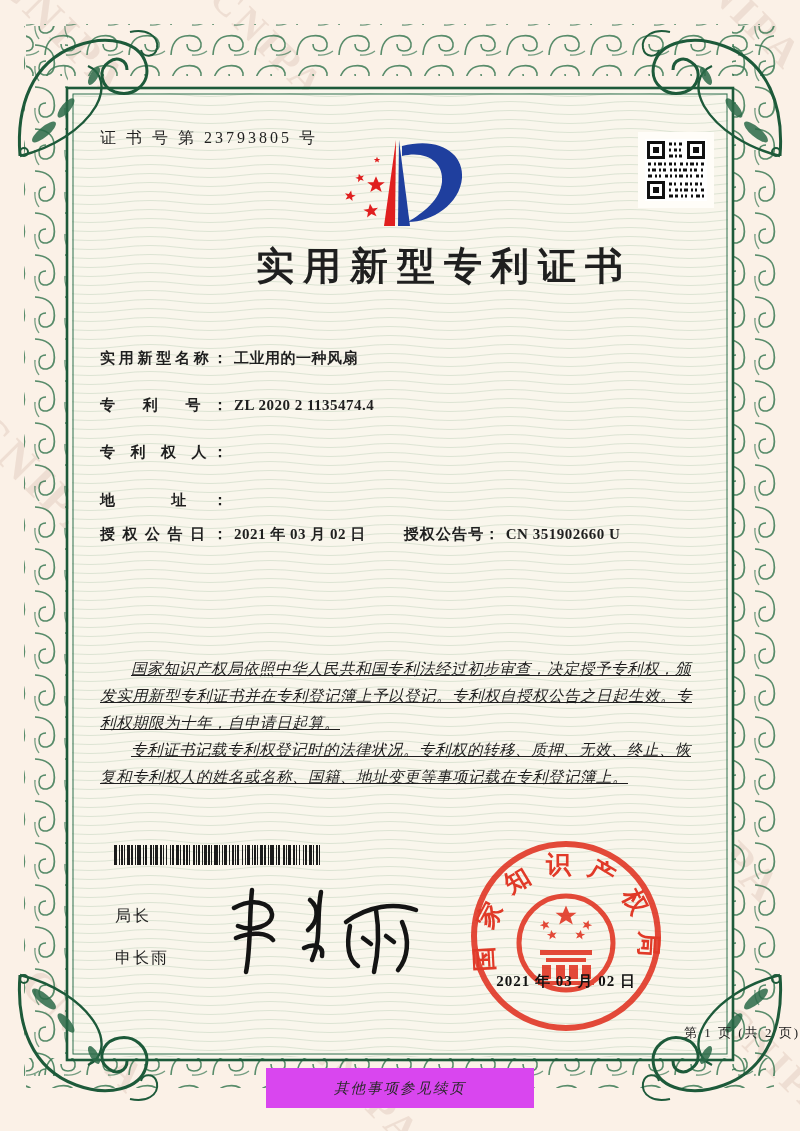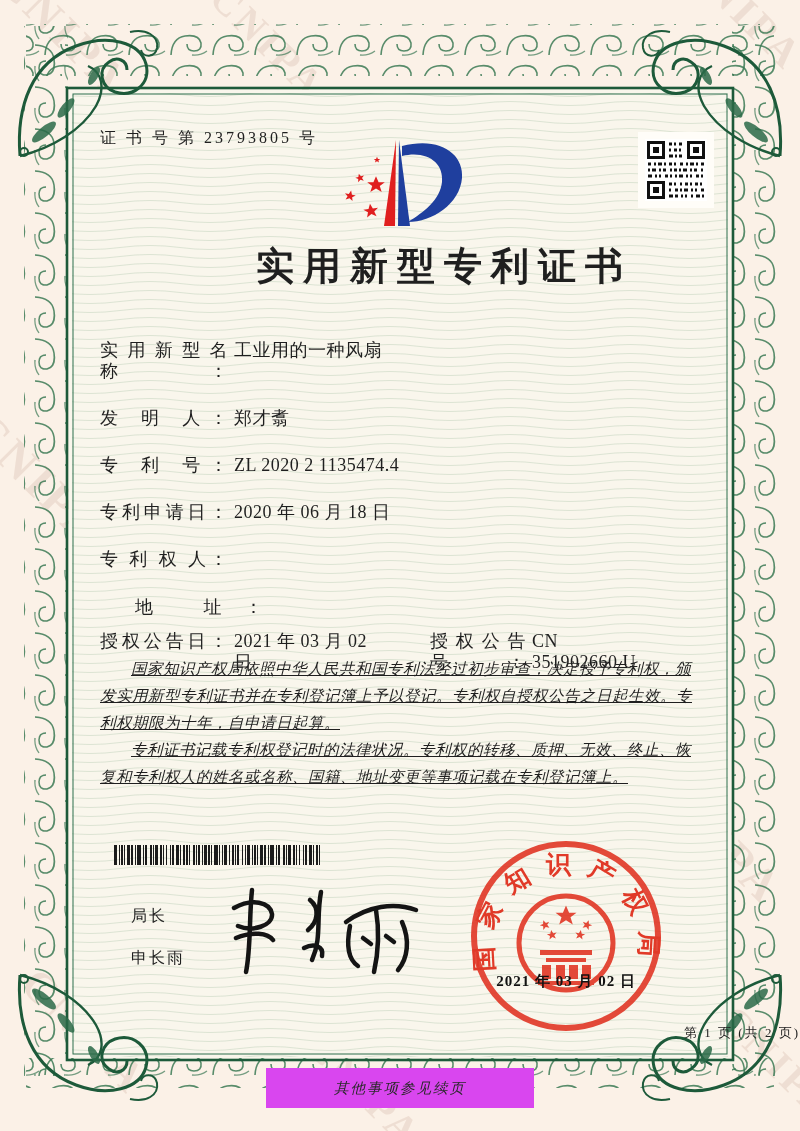--- a/index.html
+++ b/index.html
@@ -4,32 +4,32 @@
 <style>
   html,body{margin:0;padding:0;}
   body{width:800px;height:1131px;background:#fbf1e7;font-family:"Liberation Serif","DejaVu Serif",serif;color:#1f1f1f;position:relative;overflow:hidden;}
   .page{position:absolute;inset:0;width:800px;height:1131px;}
   .wm{position:absolute;font-weight:bold;color:#e7d3c6;opacity:.6;transform:rotate(45deg);letter-spacing:4px;font-family:"Liberation Serif","DejaVu Serif",serif;pointer-events:none;}
   .frame-svg{position:absolute;left:0;top:0;}
   .cert-no{position:absolute;left:100px;top:128px;font-size:16px;letter-spacing:3px;}
   .qr-wrap{position:absolute;left:638px;top:132px;width:76px;height:76px;background:#fffdf8;display:flex;align-items:center;justify-content:center;}
   .logo{position:absolute;left:318px;top:130px;}
   .title{position:absolute;left:0;top:241px;width:800px;text-align:center;font-size:38px;font-weight:bold;letter-spacing:9px;padding-left:44px;}
-  .fields{position:absolute;left:100px;top:340px;width:545px;font-size:18px;}
+  .fields{position:absolute;left:100px;top:348px;width:545px;font-size:15px;font-weight:bold;}
   .f-row{display:flex;margin-bottom:26px;line-height:21px;letter-spacing:.5px;}
-  .f-row.addr{margin-bottom:13px;line-height:22px;margin-left:35px;}
+  .f-row.addr{margin-bottom:13px;line-height:22px;}
   .f-label{display:inline-block;width:128px;flex:0 0 128px;text-align:justify;text-align-last:justify;}
   .f-value{display:inline-block;padding-left:6px;}
   .addr .f-value{width:402px;}
-  .f-pair2{margin-left:54px;display:flex;justify-content:center;}
+  .f-pair2{margin-left:38px;display:flex;justify-content:center;}
   .f-pair2 .f-label{width:96px;flex:0 0 96px;}
   .body-text{position:absolute;left:100px;top:655px;width:601px;font-size:15.5px;line-height:27px;font-style:italic;letter-spacing:.5px;}
   .body-text p{margin:0;text-indent:2em;text-decoration:underline;}
   .barcode{position:absolute;left:114px;top:845px;}
-  .signer{position:absolute;left:131px;top:906px;font-size:16px;letter-spacing:2px;}
+  .signer{position:absolute;left:115px;top:906px;font-size:16px;letter-spacing:2px;}
   .signer .line2{margin-top:21px;}
   .signature{position:absolute;left:218px;top:876px;}
   .seal{position:absolute;left:468px;top:838px;opacity:.95;}
   .seal-date{position:absolute;left:468px;top:972px;width:196px;text-align:center;font-size:15px;font-weight:bold;letter-spacing:1px;color:#111;}
   .page-info{position:absolute;left:0;top:1024px;width:800px;text-align:right;font-size:13px;letter-spacing:2px;}
   .footer-strip{position:absolute;left:266px;top:1068px;width:268px;height:40px;background:#d946ef;display:flex;align-items:center;justify-content:center;font-size:14.5px;font-style:italic;letter-spacing:2px;color:#2a2a2a;}
 </style>
 </head>
 <body>
 
@@ -133,30 +133,22 @@
   </div>
 
   <div class="title">实用新型专利证书</div>
 
   <div class="fields">
     <div class="f-row">
       <span class="f-label">实用新型名称：</span>
       <span class="f-value">工业用的一种风扇</span>
     </div>
     <div class="f-row">
-      <span class="f-label">发 明 人：</span>
-      <span class="f-value">郑才翥</span>
-    </div>
-    <div class="f-row">
       <span class="f-label">专 利 号：</span>
       <span class="f-value">ZL 2020 2 1135474.4</span>
-    </div>
-    <div class="f-row">
-      <span class="f-label">专利申请日：</span>
-      <span class="f-value">2020 年 06 月 18 日</span>
     </div>
     <div class="f-row">
       <span class="f-label">专 利 权 人：</span>
     </div>
     <div class="f-row addr">
       <span class="f-label">地 址：</span>
     </div>
     <div class="f-row">
       <span class="f-label">授权公告日：</span>
       <span class="f-value">2021 年 03 月 02 日</span>

